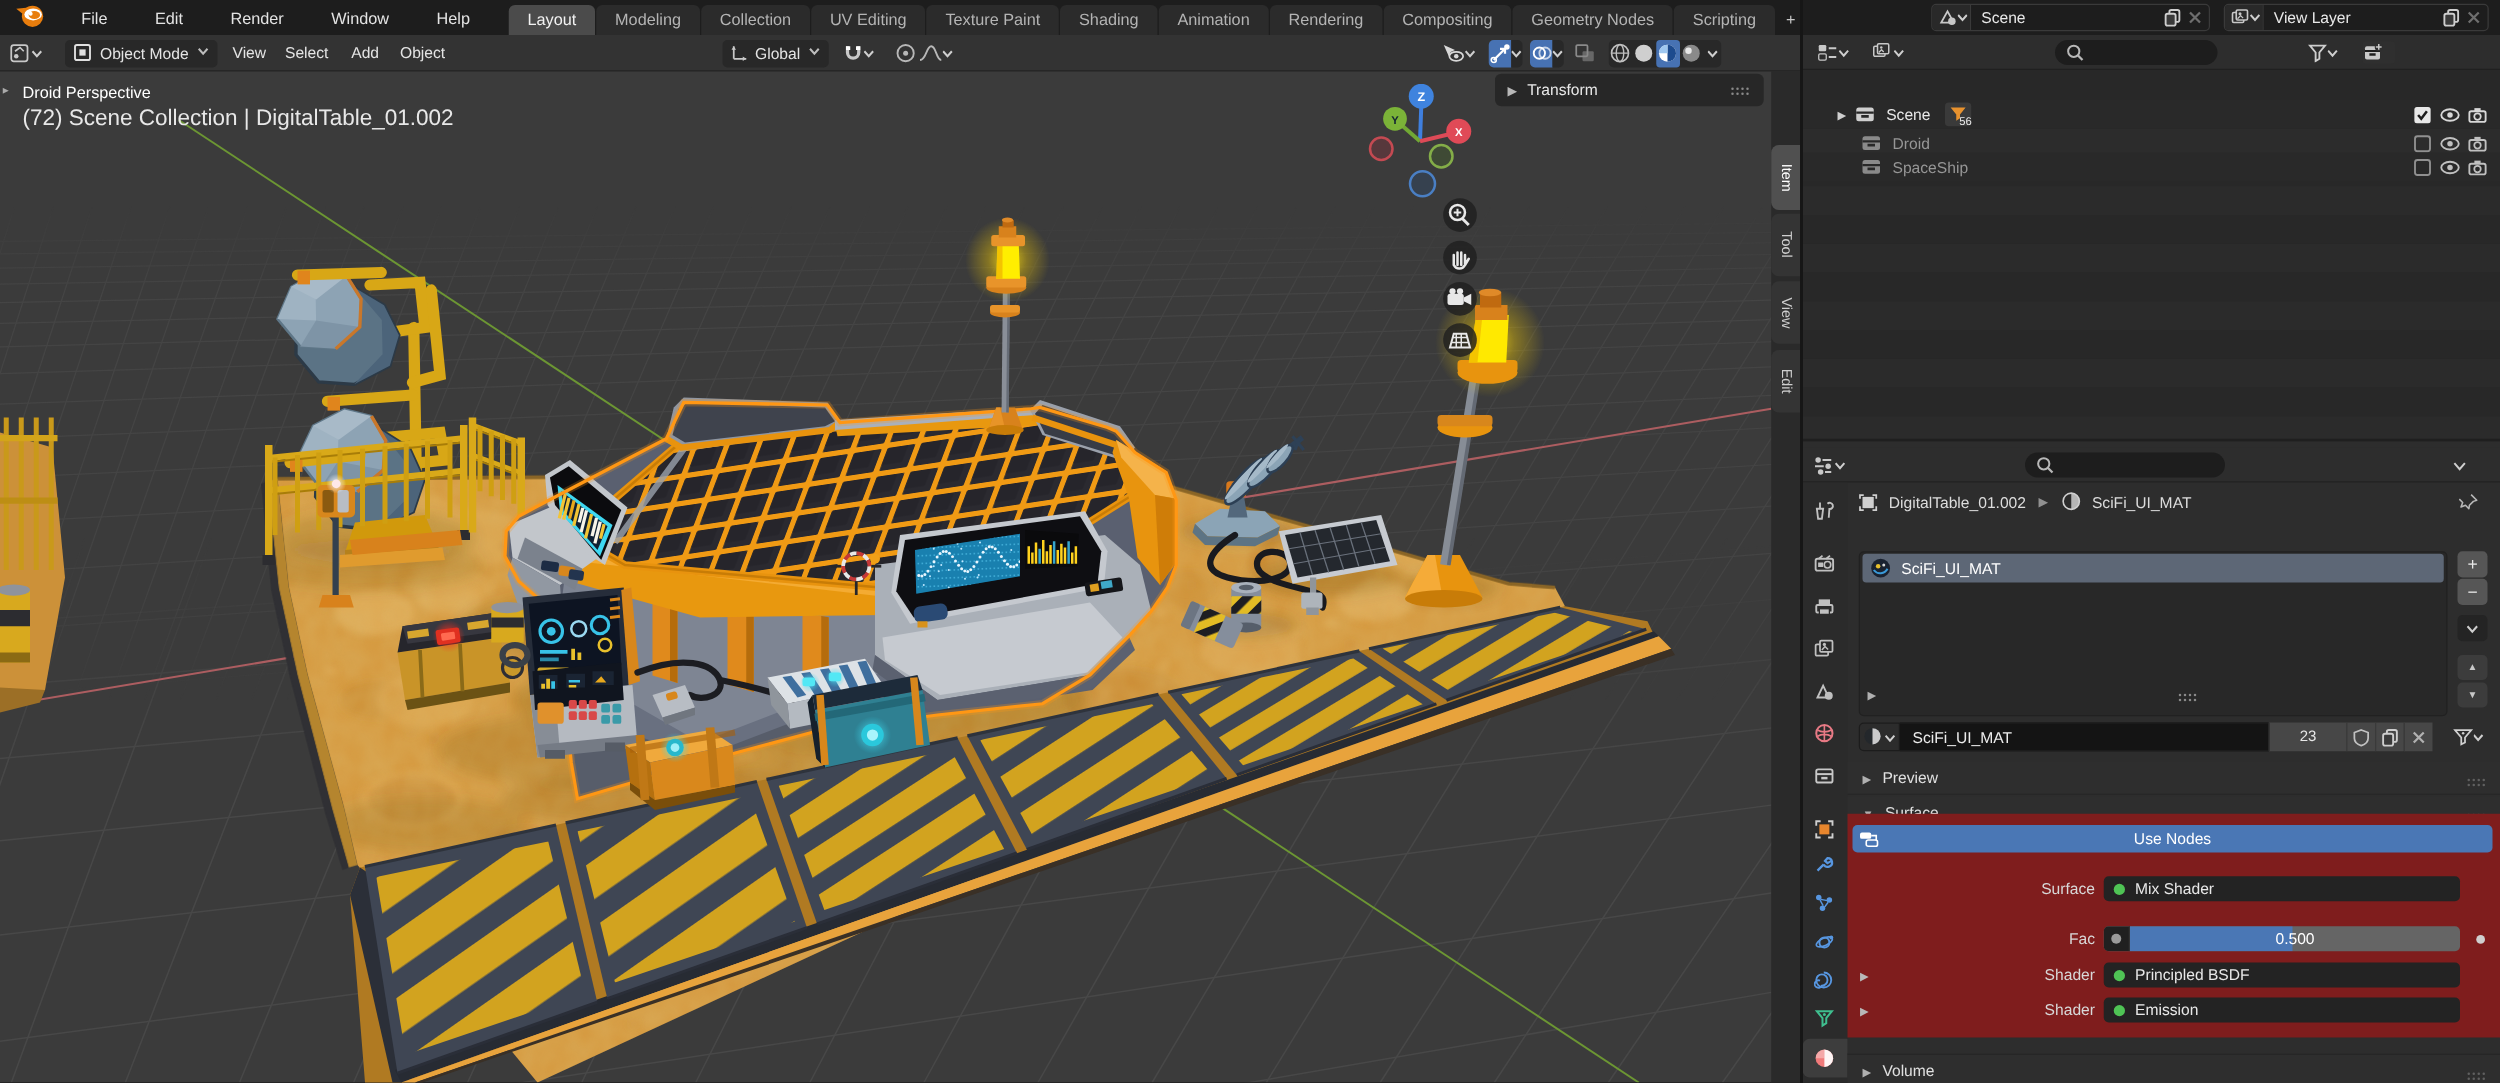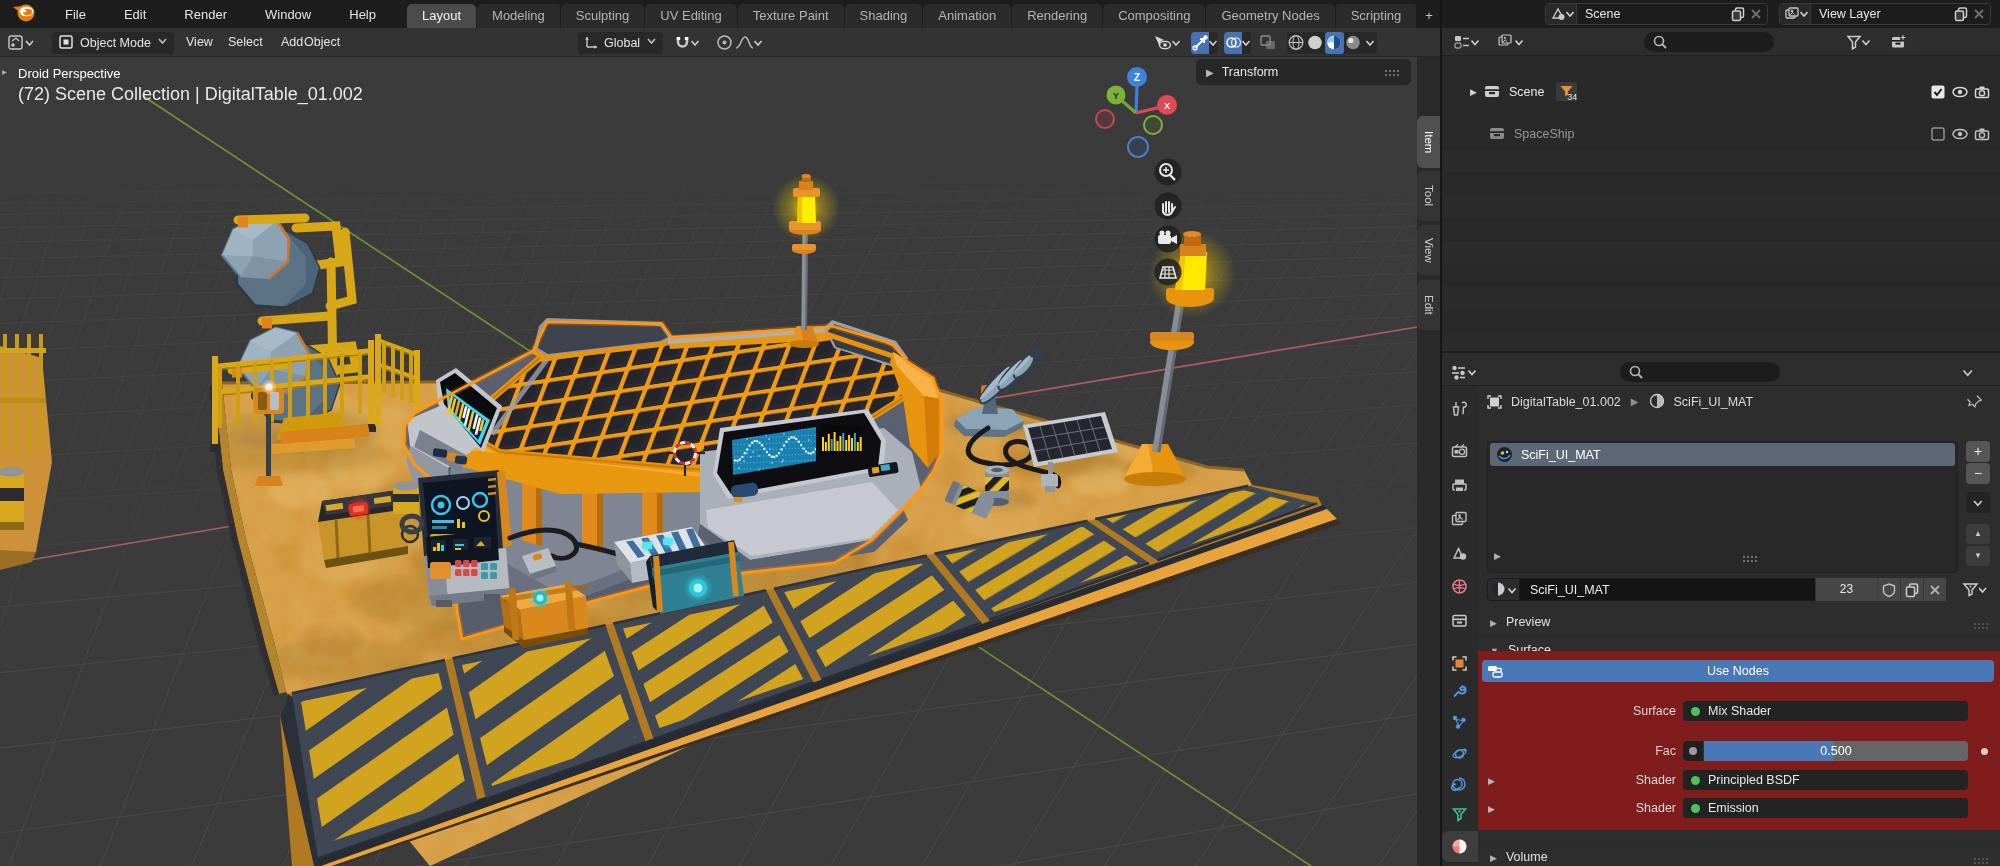--- a/index.html
+++ b/index.html
@@ -109,21 +109,21 @@
           <circle cx="14.5" cy="10" r="1.6" fill="#fff"></circle>
         </svg></div>
       <div class="menu">File</div>
       <div class="menu">Edit</div>
       <div class="menu">Render</div>
       <div class="menu">Window</div>
       <div class="menu">Help</div>
       <div id="tabs0">
         <div class="tab act">Layout</div>
         <div class="tab">Modeling</div>
-        <div class="tab">Sculpting</div>
+        <div class="tab">Collection</div>
         <div class="tab">UV Editing</div>
         <div class="tab">Texture Paint</div>
         <div class="tab">Shading</div>
         <div class="tab">Animation</div>
         <div class="tab">Rendering</div>
         <div class="tab">Compositing</div>
         <div class="tab">Geometry Nodes</div>
         <div class="tab">Scripting</div>
         <div class="tab plus">+</div>
       </div>
@@ -187,21 +187,21 @@
       </div>
       <div class="hbtn wide"><span style="margin-right:6px"><svg width="16" height="15" viewBox="0 0 16 15" style="">
             <rect x="2" y="2" width="12" height="12" rx="1.5" fill="none" stroke="#e0e0e0" stroke-width="1.5"></rect>
             <rect x="5.5" y="5.5" width="5" height="5" fill="#e0e0e0"></rect>
           </svg></span>Object Mode<span class="hchev"><svg width="10" height="14" viewBox="0 0 10 14" style="">
             <path d="M1,5 l3.5,4 l3.5,-4" stroke="#cecece" stroke-width="1.6" fill="none"></path>
           </svg></span></div>
       <div class="htxt" style="left:186px">View</div>
       <div class="htxt" style="left:228px">Select</div>
       <div class="htxt" style="left:281px">Add</div>
-      <div class="htxt" style="left:304px">Object</div>
+      <div class="htxt" style="left:320px">Object</div>
       <div class="hbtn" style="left:578px;position:absolute"><span style="margin-right:5px"><svg width="15" height="15" viewBox="0 0 15 15" style="">
             <path d="M3,13 L3,3 M3,13 L13,13" stroke="#c8c8c8" stroke-width="1.4"></path>
             <path d="M3,3 l-1.8,2.8 h3.6 Z M13,13 l-2.8,-1.8 v3.6 Z" fill="#c8c8c8"></path>
           </svg></span>Global<span class="hchev"><svg width="10" height="14" viewBox="0 0 10 14" style="">
             <path d="M1,5 l3.5,4 l3.5,-4" stroke="#cecece" stroke-width="1.6" fill="none"></path>
           </svg></span></div>
       <div class="hicon" style="left:674px">
         <svg width="17" height="17" viewBox="0 0 17 17" style="">
           <path d="M4,3 v5 a4.5,4.5 0 0 0 9,0 v-5" fill="none" stroke="#c8c8c8" stroke-width="2.6"></path>
           <rect x="2.8" y="3" width="3.4" height="3" fill="#fff"></rect>
@@ -1432,36 +1432,60 @@
             <svg width="19" height="17" viewBox="0 0 19 17" style="">
               <rect x="2" y="3" width="14" height="11" rx="2" fill="#cfcfcf"></rect>
               <rect x="2" y="6.2" width="14" height="1.8" fill="#282828"></rect>
               <rect x="6" y="9" width="6" height="2.2" fill="#282828"></rect>
             </svg>
             <span style="color:#e8e8e8;margin-left:7px;font-size:12.5px">Scene</span>
             <span class="badge34">
               <svg width="15" height="15" viewBox="0 0 15 15">
                 <path d="M1.5,2 h12 l-4.5,5.5 v3 l-3,2 v-5 Z" fill="#e8922e"></path>
               </svg>
-              <i>34</i>
+              <i>56</i>
             </span>
           </span>
           <span class="oright">
             <svg width="16" height="16" viewBox="0 0 16 16" style="">
               <rect x="1.5" y="1.5" width="13" height="13" rx="2" fill="#e8e8e8"></rect>
               <path d="M4.5,8 l2.5,3 l4.5,-6" stroke="#1d1d1d" stroke-width="2" fill="none"></path>
             </svg>
             <svg width="16" height="16" viewBox="0 0 16 16" style="">
               <ellipse cx="8" cy="8" rx="7" ry="4.6" fill="none" stroke="#d8d8d8" stroke-width="1.5"></ellipse>
               <circle cx="8" cy="8" r="2.2" fill="#d8d8d8"></circle>
             </svg>
             <svg width="16" height="16" viewBox="0 0 16 16" style="">
               <rect x="1.5" y="5" width="13" height="8.5" rx="1.5" fill="none" stroke="#d8d8d8" stroke-width="1.5"></rect>
               <circle cx="8" cy="9.2" r="2.6" fill="none" stroke="#d8d8d8" stroke-width="1.4"></circle>
               <rect x="5.5" y="2.5" width="5" height="2.5" fill="#d8d8d8"></rect>
+            </svg>
+          </span>
+        </div>
+        <div class="orow r1" style="top:47px">
+          <span style="margin-left:46px;display:inline-flex;align-items:center">
+            <svg width="19" height="17" viewBox="0 0 19 17" style="">
+              <rect x="2" y="3" width="14" height="11" rx="2" fill="#8a8a8a"></rect>
+              <rect x="2" y="6.2" width="14" height="1.8" fill="#282828"></rect>
+              <rect x="6" y="9" width="6" height="2.2" fill="#282828"></rect>
+            </svg>
+            <span style="color:#969696;margin-left:7px;font-size:12.5px">Droid</span>
+          </span>
+          <span class="oright">
+            <svg width="16" height="16" viewBox="0 0 16 16" style="">
+              <rect x="2" y="2" width="12" height="12" rx="2" fill="none" stroke="#909090" stroke-width="1.5"></rect>
+            </svg>
+            <svg width="16" height="16" viewBox="0 0 16 16" style="">
+              <ellipse cx="8" cy="8" rx="7" ry="4.6" fill="none" stroke="#c0c0c0" stroke-width="1.5"></ellipse>
+              <circle cx="8" cy="8" r="2.2" fill="#c0c0c0"></circle>
+            </svg>
+            <svg width="16" height="16" viewBox="0 0 16 16" style="">
+              <rect x="1.5" y="5" width="13" height="8.5" rx="1.5" fill="none" stroke="#c0c0c0" stroke-width="1.5"></rect>
+              <circle cx="8" cy="9.2" r="2.6" fill="none" stroke="#c0c0c0" stroke-width="1.4"></circle>
+              <rect x="5.5" y="2.5" width="5" height="2.5" fill="#c0c0c0"></rect>
             </svg>
           </span>
         </div>
         <div class="orow r2" style="top:66px">
           <span style="margin-left:46px;display:inline-flex;align-items:center">
             <svg width="19" height="17" viewBox="0 0 19 17" style="">
               <rect x="2" y="3" width="14" height="11" rx="2" fill="#8a8a8a"></rect>
               <rect x="2" y="6.2" width="14" height="1.8" fill="#282828"></rect>
               <rect x="6" y="9" width="6" height="2.2" fill="#282828"></rect>
             </svg>

